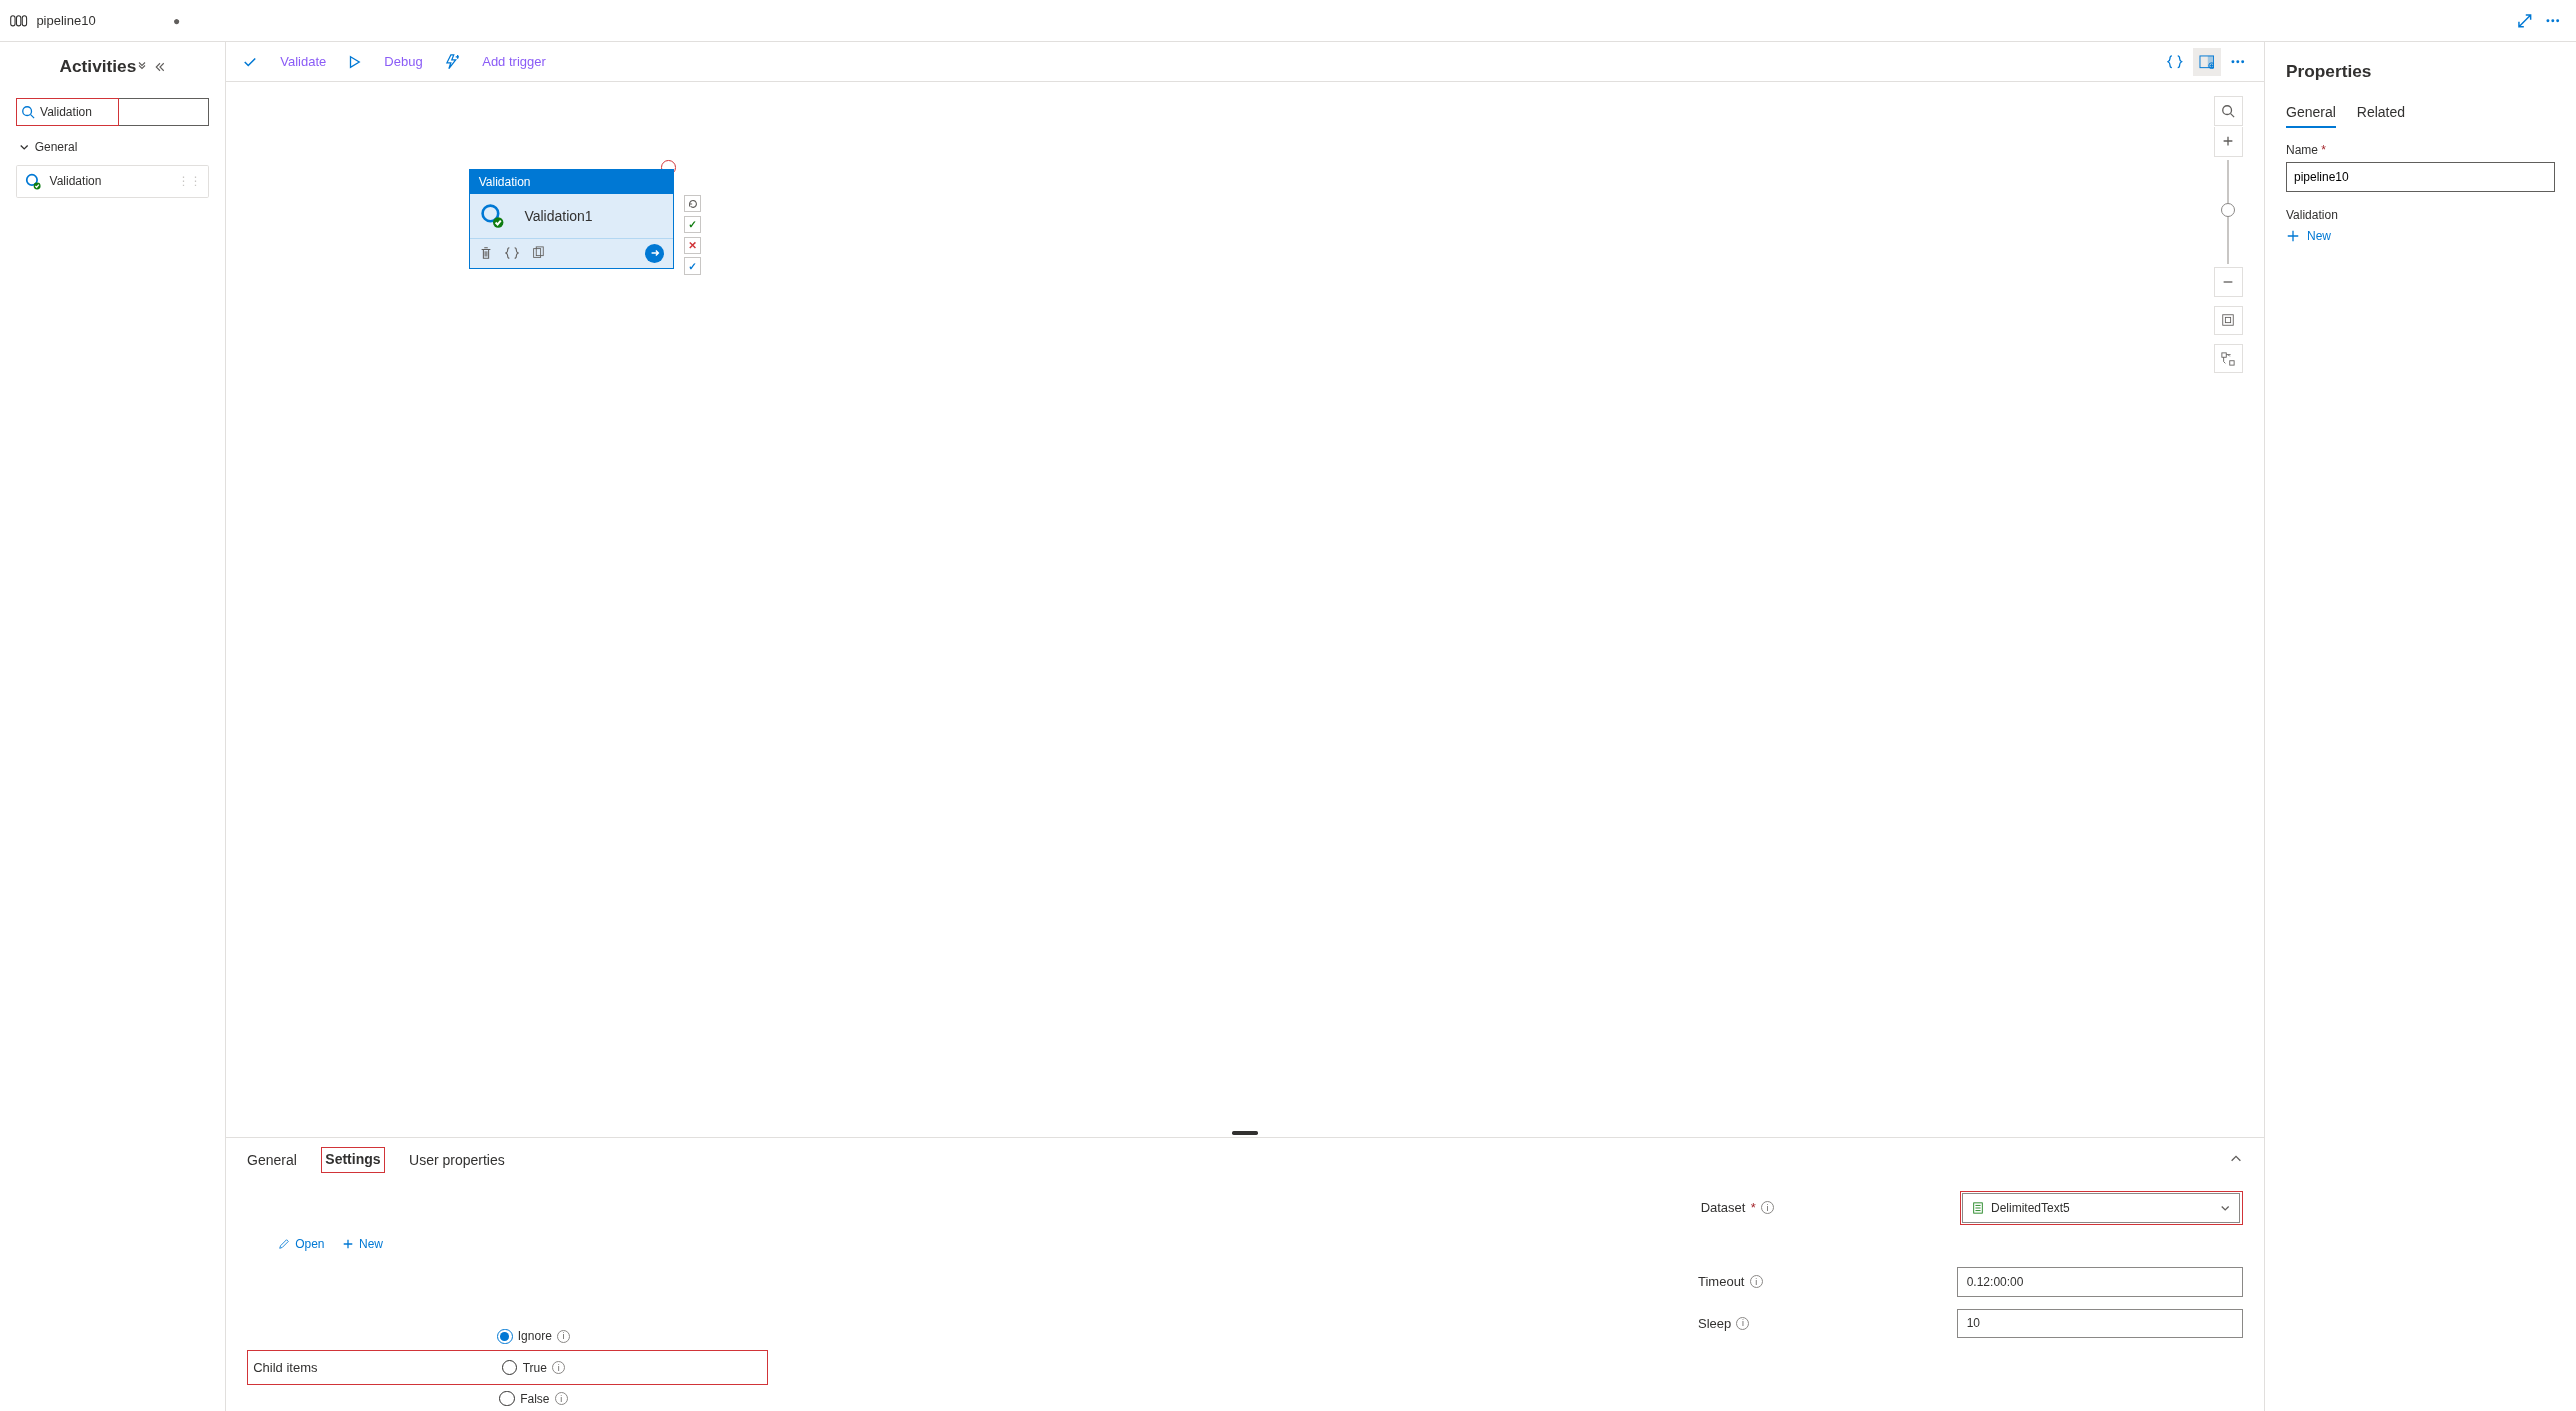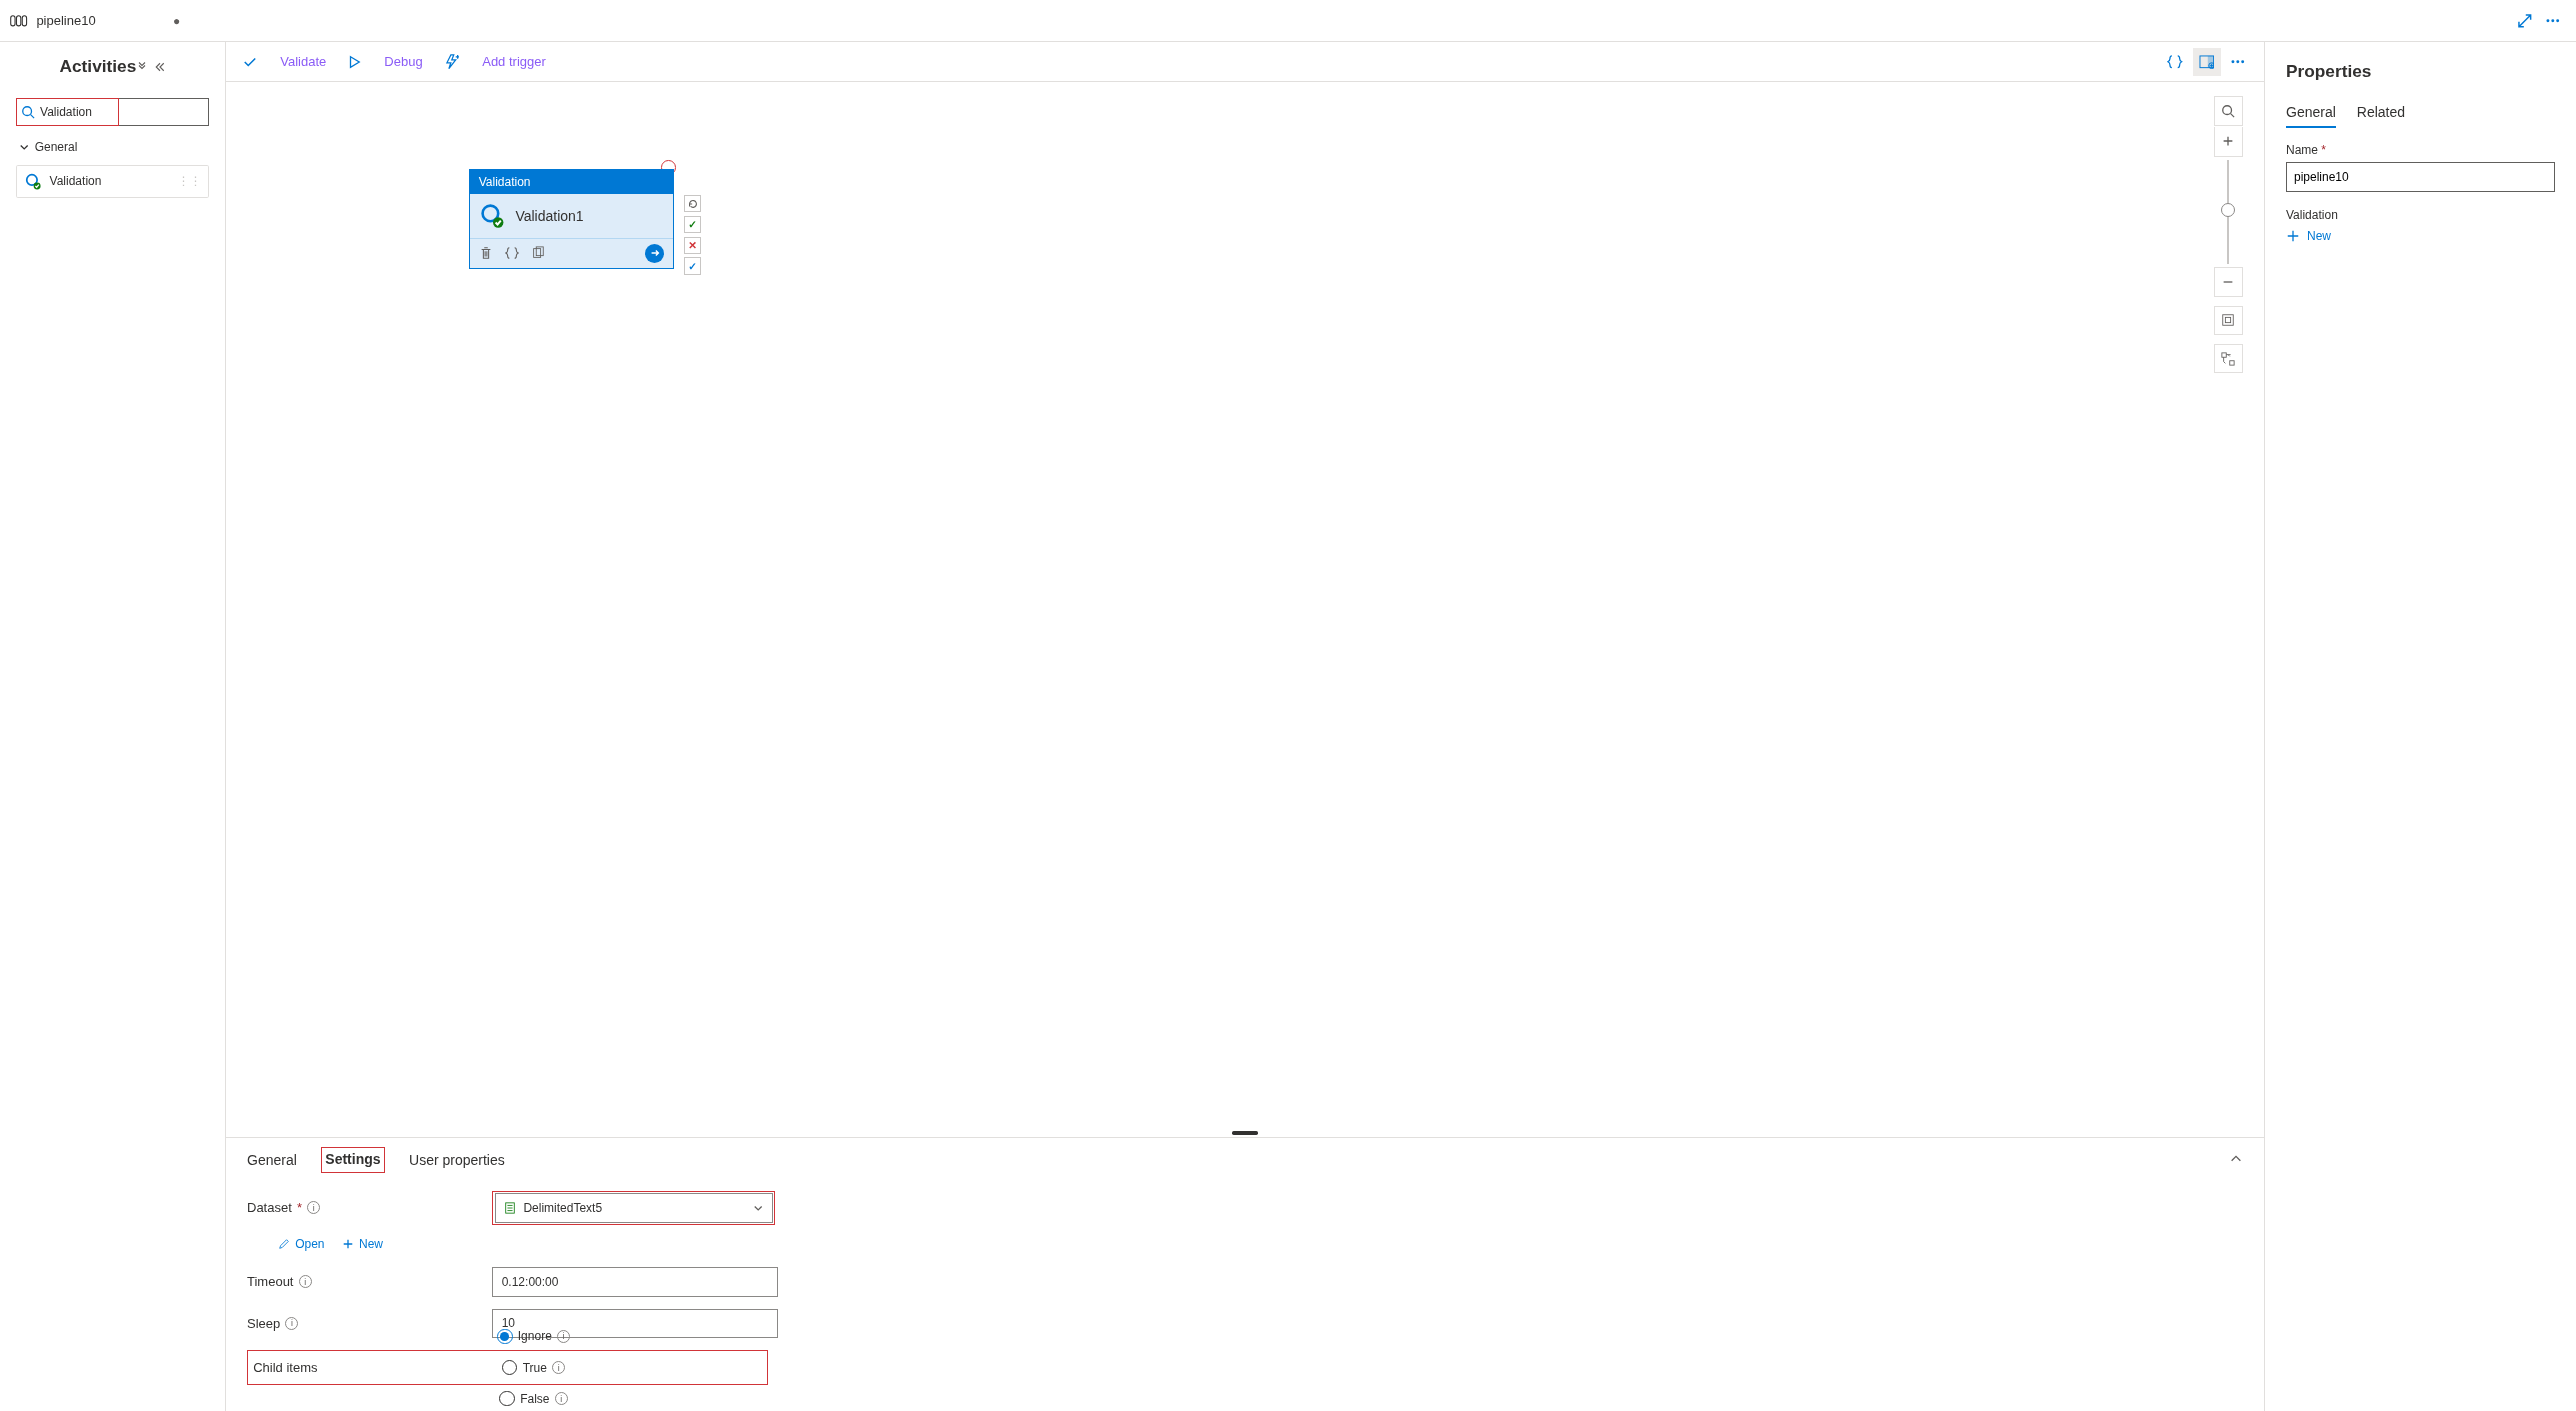--- a/index.html
+++ b/index.html
@@ -41,37 +41,37 @@
 
 
 .canvas { flex: 1; position: relative; background: #fff; }
 .canvas-controls { position: absolute; right: 21px; top: 14px; display: flex; flex-direction: column; align-items: center; gap: 1.7px; }
 .cc-btn { width: 29.5px; height: 29.5px; border: 0.9px solid #e1dfdd; background: #fff; display: flex; align-items: center; justify-content: center; cursor: pointer; }
 .slider-track { width: 1.7px; height: 104px; background: #c8c6c4; position: relative; margin: 1.7px 0; }
 .slider-thumb { width: 14px; height: 14px; border: 1.7px solid #8a8886; border-radius: 50%; background: #fff; position: absolute; left: -6px; top: 43px; }
 
 .activity-card { position: absolute; left: 243px; top: 87px; width: 205px; border: 0.9px solid #0078d4; background: #deecf9;}
 .activity-card .card-header { background: #0078d4; color: #fff; padding: 5.2px 8.7px; font-size: 12px; }
-.activity-card .card-body { display: flex; align-items: center; gap: 9px; padding: 8.7px 10.4px; font-size: 14px; }
+.activity-card .card-body { display: flex; align-items: center; gap: 18px; padding: 8.7px 10.4px; font-size: 14px; }
 .activity-card .card-footer { display: flex; align-items: center; padding: 5.2px 8.7px; gap: 12px; border-top: 0.9px solid #b3d7f2; }
 .activity-card .card-footer .arrow-btn { margin-left: auto; width: 19px; height: 19px; border-radius: 50%; background: #0078d4; display: flex; align-items: center; justify-content: center; }
 .red-circle { position: absolute; left: 435px; top: 78px; width: 14.7px; height: 14.7px; border: 1.7px solid #d13438; border-radius: 50%; }
 .status-col { position: absolute; left: 458px; top: 113px; display: flex; flex-direction: column; gap: 3.5px; }
 .status-col .sbox { width: 17.3px; height: 17.3px; border: 0.9px solid #c8c6c4; background: #fff; display: flex; align-items: center; justify-content: center; font-size: 10.4px; }
 
 
 .drag-handle { width: 26px; height: 3.5px; background: #323130; margin: 0 auto; border-radius: 1.7px; position: absolute; left: 50%; transform: translateX(-50%); top: -7px; }
 .bottom-panel { border-top: 0.9px solid #e1dfdd; padding: 0; position: relative; }
 .bottom-tabs { display: flex; gap: 24px; padding: 8.7px 21px 0; position: relative; }
 .bottom-tab { padding: 5.2px 0; font-size: 14px; cursor: pointer; }
 .bottom-tab.active { font-weight: 600; border-bottom: 2.6px solid #0078d4; }
 .bottom-tab.redhl { border: 1.7px solid #d13438; padding: 3.5px 3.5px; }
 .collapse-chev { position: absolute; right: 21px; top: 14px; cursor: pointer; }
 .form-area { padding: 17.3px 21px 26px; }
-.form-row { display: flex; align-items: center; margin-bottom: 12px; gap: 2px; }
+.form-row { display: flex; align-items: center; margin-bottom: 12px; gap: 16px; justify-content: flex-end; }
 .form-label { width: 243px; display: flex; align-items: center; gap: 5.2px; font-size: 13px; }
 .req { color: #a4262c; }
 .info-icon { width: 13px; height: 13px; border: 0.9px solid #8a8886; border-radius: 50%; display: inline-flex; align-items: center; justify-content: center; font-size: 8.7px; color: #605e5c; }
 .select-box { border: 0.9px solid #8a8886; height: 29.5px; width: 278px; display: flex; align-items: center; padding: 0 8.7px; gap: 7px; position: relative; background: #fff; }
 .select-box .chev { position: absolute; right: 8.7px; }
 .input-box { border: 0.9px solid #8a8886; height: 29.5px; width: 286px; padding: 0 8.7px; display: flex; align-items: center; background: #fff; }
 .link-btn { display: flex; align-items: center; gap: 5.2px; color: #0078d4; cursor: pointer; font-size: 12px; }
 .link-row { display: flex; gap: 17.3px; margin: 5.2px 0 15.6px 31px; }
 .radio-group { display: flex; gap: 15.6px; align-items: center; flex-direction: column; }
 .radio-item { display: flex; align-items: center; gap: 5.2px; cursor: pointer; }

